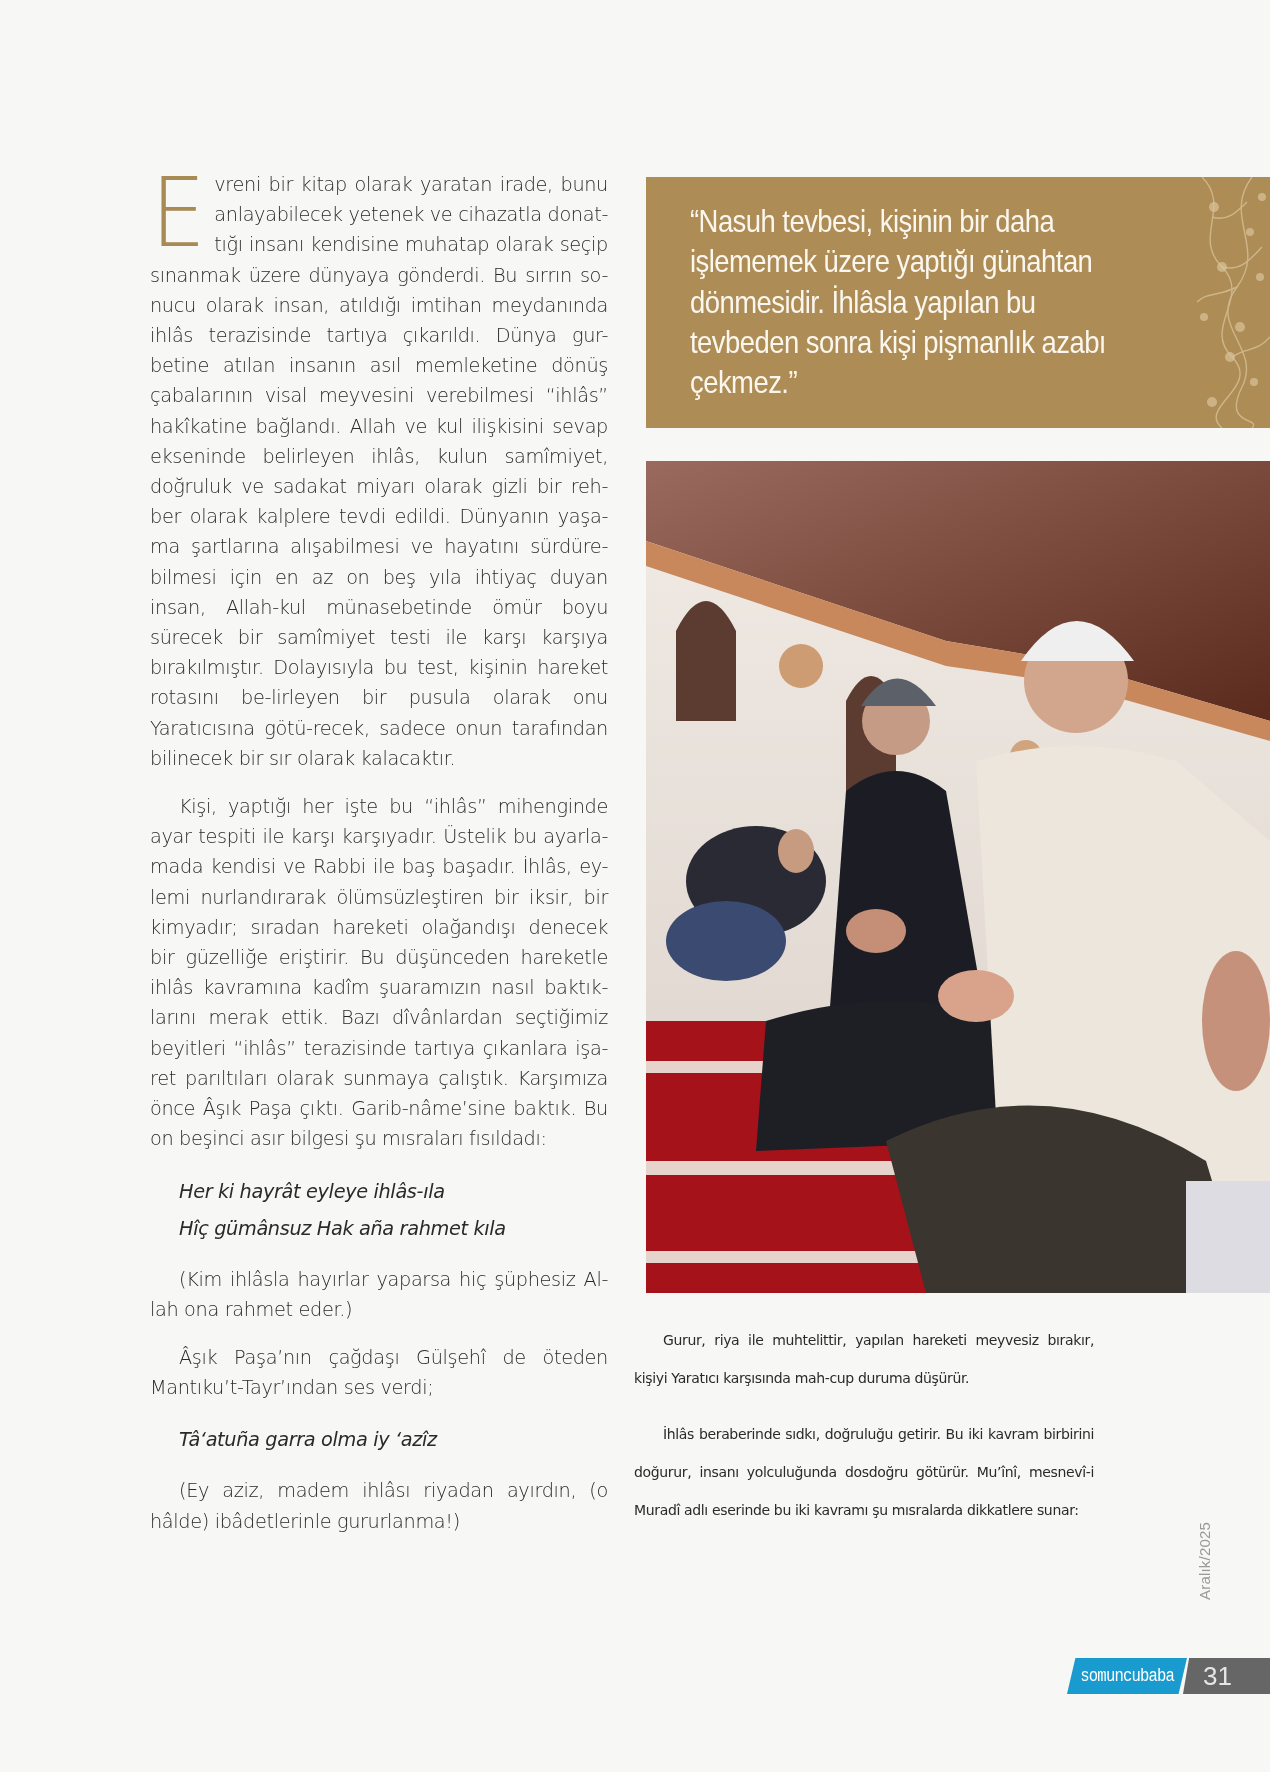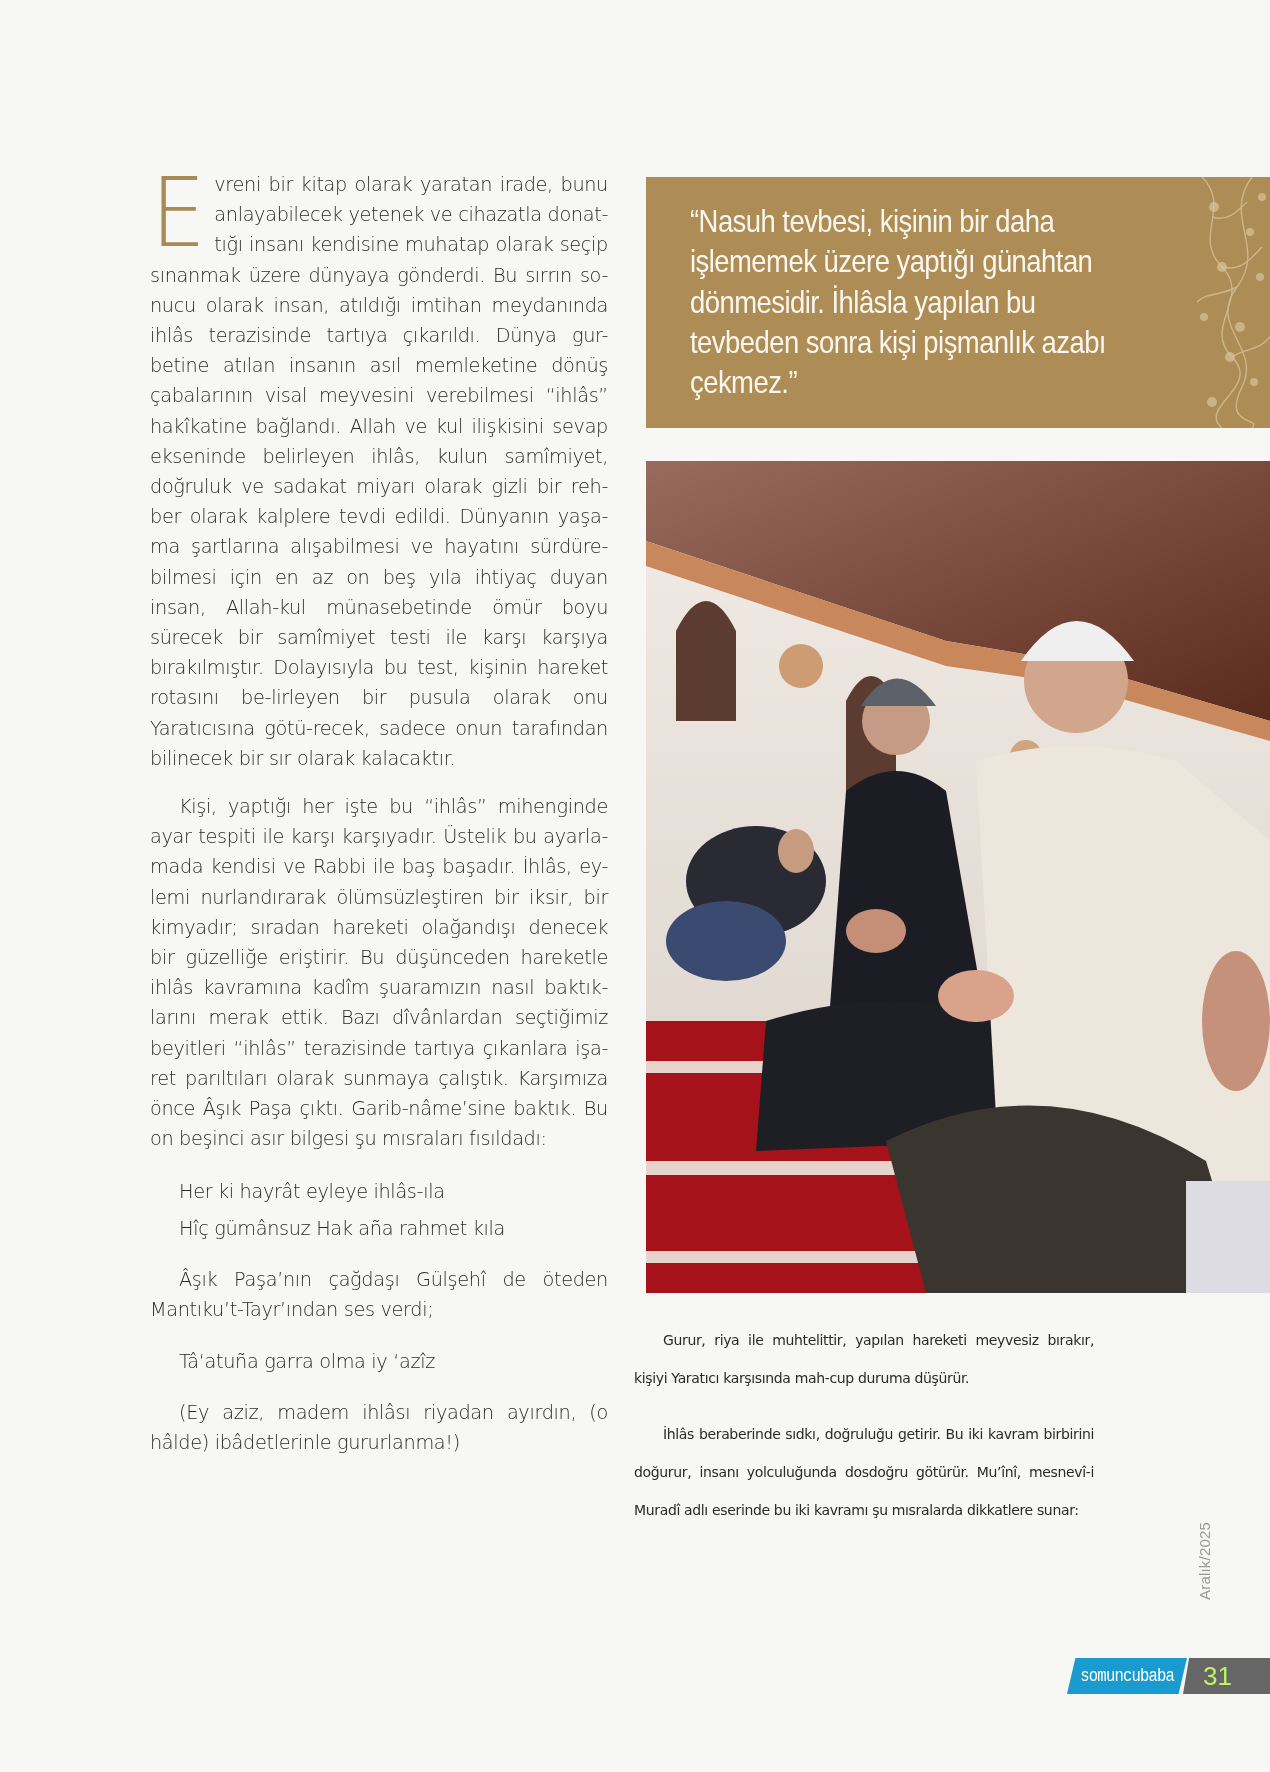--- a/index.html
+++ b/index.html
@@ -17,21 +17,21 @@
       text-align: justify;
     }
     .col-left p, .col-right p { margin: 0 0 18px 0; text-indent: 29px; }
     .col-left p.first { text-indent: 0; }
     .dropcap {
       float: left; font-size: 96px; line-height: 78px;
       margin: 4px 6px -6px -2px; color: #a88a55;
       font-family: "DejaVu Sans", sans-serif; font-weight: 300;
       transform: scaleX(0.9);
     }
-    .verse { margin: 0 0 18px 29px; }
+    .verse { margin: 0 0 18px 29px; font-style: italic; }
     .verse div { line-height: 37px; }
     .col-right {
       position: absolute; left: 634px; top: 1321px; width: 460px;
       font-size: 14px; line-height: 38px;
       letter-spacing: -0.35px; text-align: justify;
     }
     .col-right p { margin-bottom: 18px; }
     .quote-box {
       position: absolute; left: 646px; top: 177px; width: 701px; height: 251px;
       background: #ad8c55;
@@ -62,34 +62,35 @@
       background: #1a9bd0;
       clip-path: polygon(7% 0, 100% 0, 93% 100%, 0 100%);
       color: #fff; font-size: 19px; line-height: 36px; text-align: center;
       font-family: Liberation Mono, monospace; letter-spacing: -1px;
     }
     .brand span { display: inline-block; transform: scaleX(0.82); }
     .pagenum {
       position: absolute; left: 1183px; top: 1658px; width: 87px; height: 36px;
       background: #666666;
       clip-path: polygon(7% 0, 100% 0, 100% 100%, 0 100%);
-      color: #bef264; font-size: 26px; line-height: 37px; padding-left: 20px; box-sizing: border-box;
+      color: #e5e5e5; font-size: 26px; line-height: 37px; padding-left: 20px; box-sizing: border-box;
       font-family: "Liberation Sans", sans-serif;
     }
   </style>
 </head>
 <body>
 
 <div class="col-left">
   <p class="first"><span class="dropcap">E</span><span>vreni bir kitap olarak yaratan irade, bunu anlayabilecek yetenek ve cihazatla donat-tığı insanı kendisine muhatap olarak seçip sınanmak üzere dünyaya gönderdi. Bu sırrın so-nucu olarak insan, atıldığı imtihan meydanında ihlâs terazisinde tartıya çıkarıldı. Dünya gur-betine atılan insanın asıl memleketine dönüş çabalarının visal meyvesini verebilmesi “ihlâs” hakîkatine bağlandı. Allah ve kul ilişkisini sevap ekseninde belirleyen ihlâs, kulun samîmiyet, doğruluk ve sadakat miyarı olarak gizli bir reh-ber olarak kalplere tevdi edildi. Dünyanın yaşa-ma şartlarına alışabilmesi ve hayatını sürdüre-bilmesi için en az on beş yıla ihtiyaç duyan insan, Allah-kul münasebetinde ömür boyu sürecek bir samîmiyet testi ile karşı karşıya bırakılmıştır. Dolayısıyla bu test, kişinin hareket rotasını be-lirleyen bir pusula olarak onu Yaratıcısına götü-recek, sadece onun tarafından bilinecek bir sır olarak kalacaktır.</span></p>
   <p>Kişi, yaptığı her işte bu “ihlâs” mihenginde ayar tespiti ile karşı karşıyadır. Üstelik bu ayarla-mada kendisi ve Rabbi ile baş başadır. İhlâs, ey-lemi nurlandırarak ölümsüzleştiren bir iksir, bir kimyadır; sıradan hareketi olağandışı denecek bir güzelliğe eriştirir. Bu düşünceden hareketle ihlâs kavramına kadîm şuaramızın nasıl baktık-larını merak ettik. Bazı dîvânlardan seçtiğimiz beyitleri “ihlâs” terazisinde tartıya çıkanlara işa-ret parıltıları olarak sunmaya çalıştık. Karşımıza önce Âşık Paşa çıktı. Garib-nâme’sine baktık. Bu on beşinci asır bilgesi şu mısraları fısıldadı:</p>
   <div class="verse">
     <div>Her ki hayrât eyleye ihlâs-ıla</div>
     <div>Hîç gümânsuz Hak aña rahmet kıla</div>
   </div>
+  <p>(Kim ihlâsla hayırlar yaparsa hiç şüphesiz Al-lah ona rahmet eder.)</p>
   <p>Âşık Paşa’nın çağdaşı Gülşehî de öteden Mantıku’t-Tayr’ından ses verdi;</p>
   <div class="verse">
     <div>Tâ‘atuña garra olma iy ‘azîz</div>
   </div>
   <p>(Ey aziz, madem ihlâsı riyadan ayırdın, (o hâlde) ibâdetlerinle gururlanma!)</p>
 </div>
 
 <div class="quote-box">
   <div class="quote-text">“Nasuh tevbesi, kişinin bir daha işlememek üzere yaptığı günahtan dönmesidir. İhlâsla yapılan bu tevbeden sonra kişi pişmanlık azabı çekmez.”</div>
   <svg class="pattern" viewBox="0 0 78 251" preserveAspectRatio="none">

